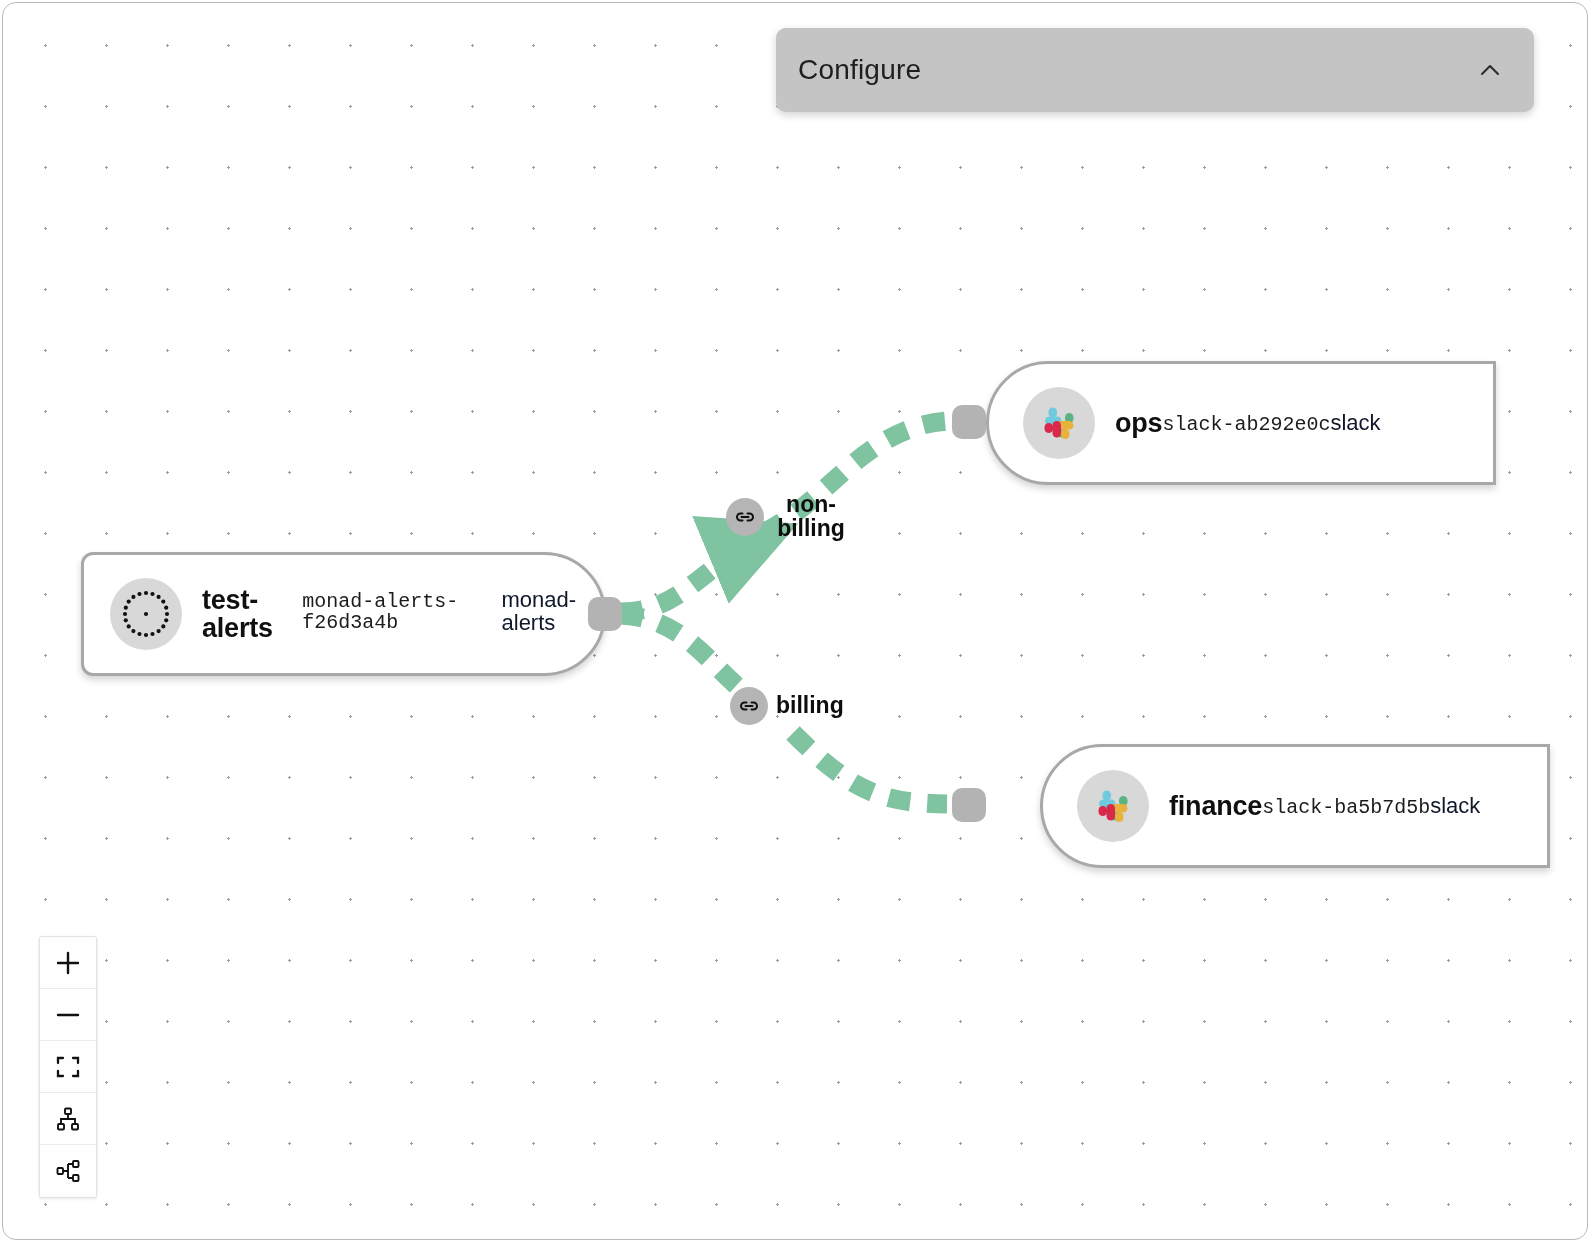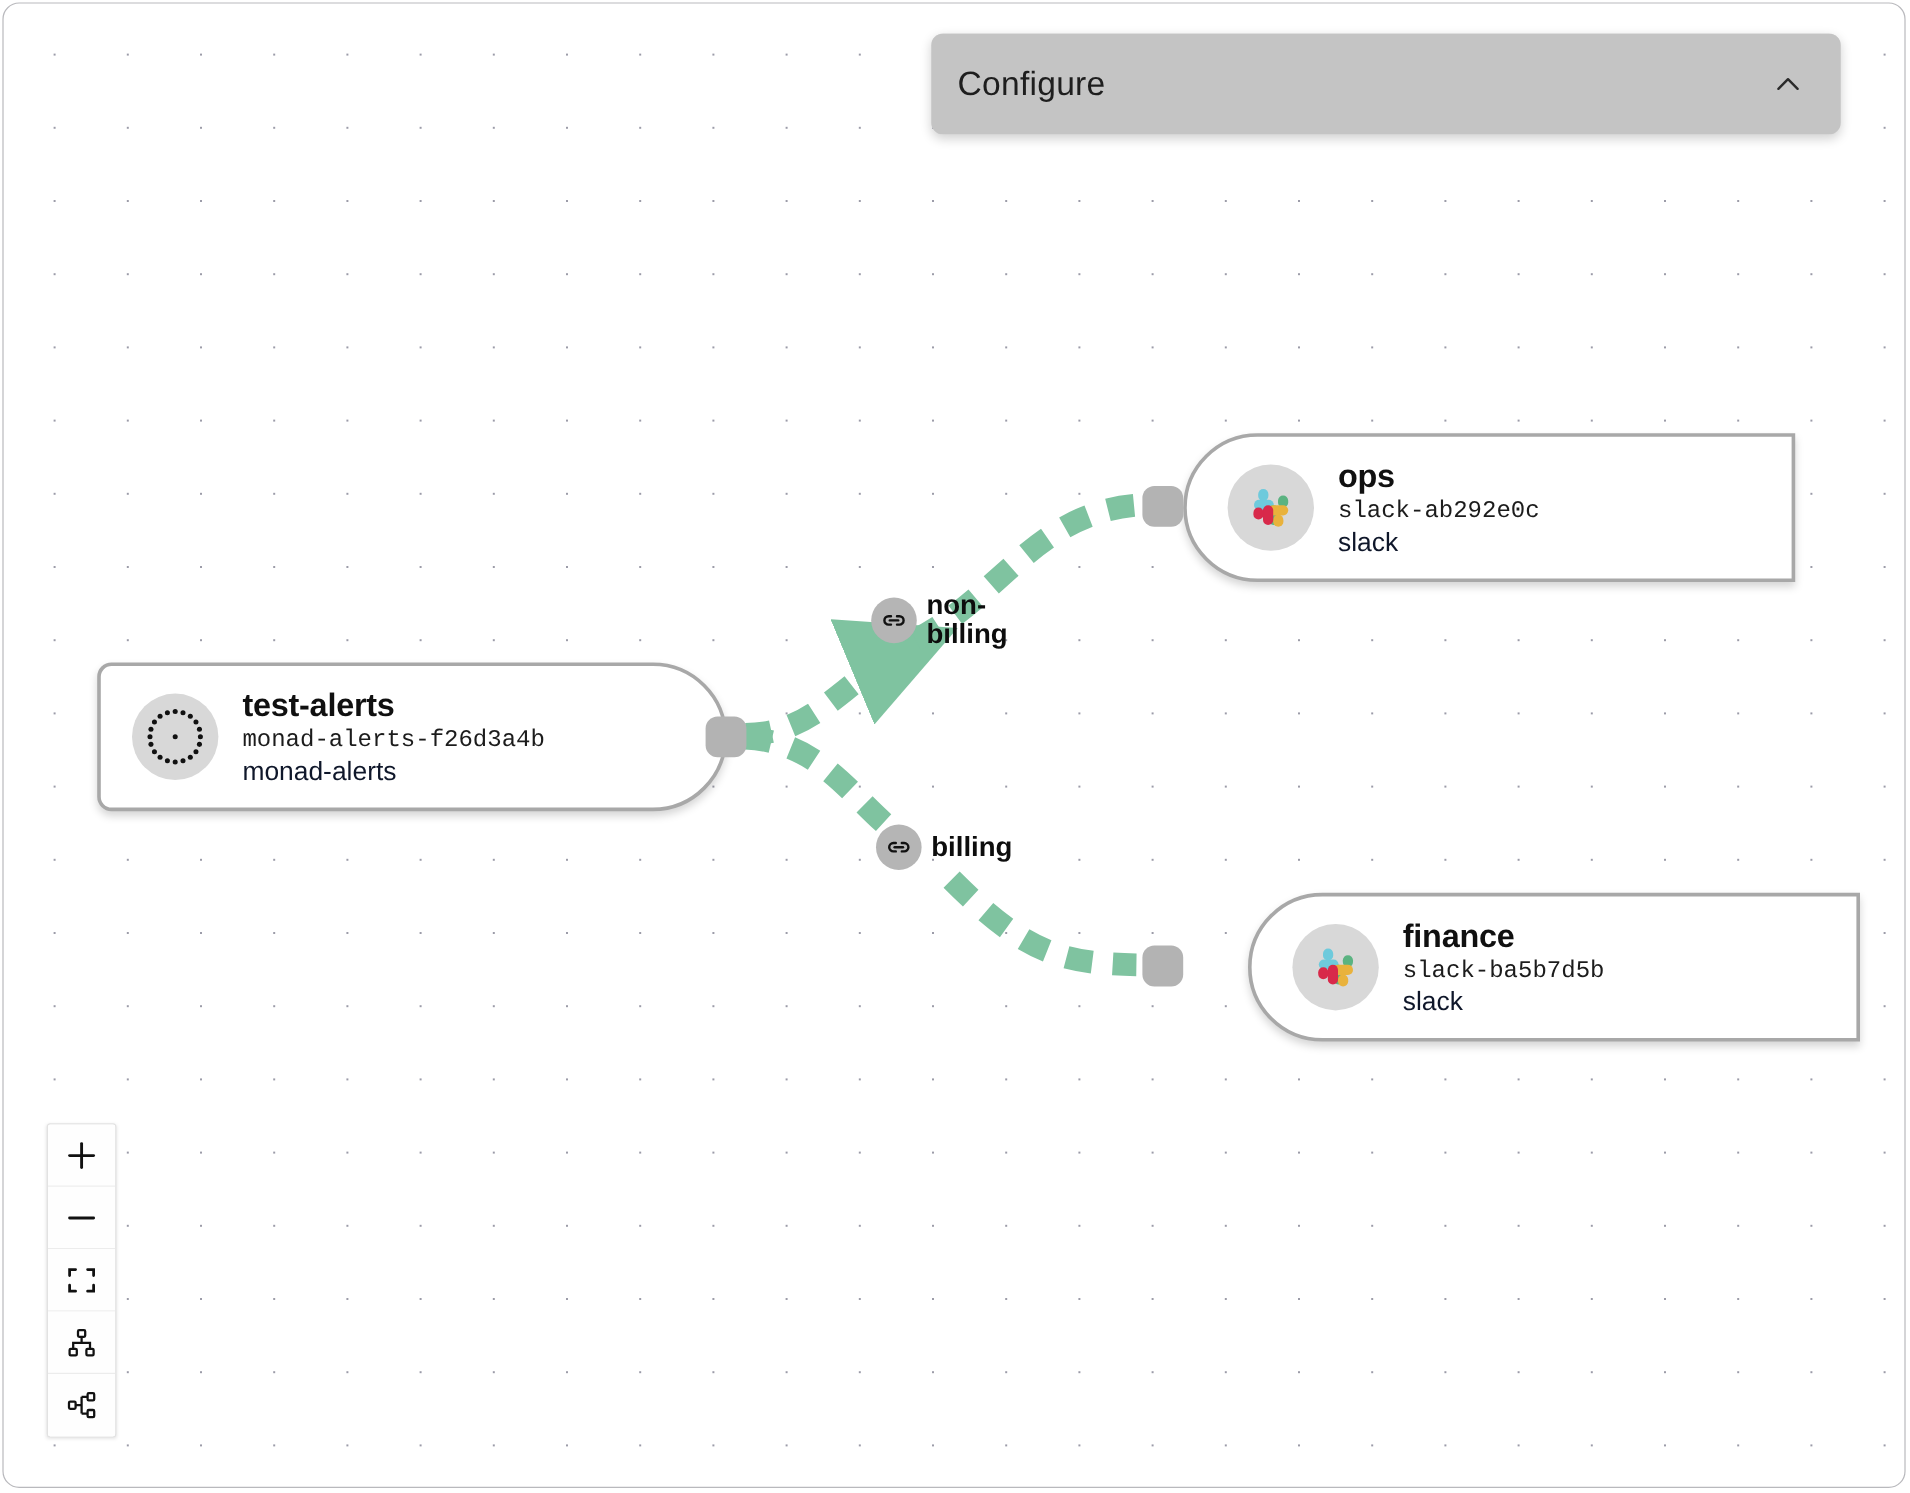--- a/index.html
+++ b/index.html
@@ -107,21 +107,21 @@
     border-radius: 50%;
     background: #d8d8d8;
     flex: 0 0 auto;
     display: flex;
     align-items: center;
     justify-content: center;
   }
   .node-text {
     margin-left: 20px;
     display: flex;
-    flex-direction: column;
+    flex-direction: row;
     line-height: 1.04;
   }
   .node-title {
     font-size: 27px;
     font-weight: bold;
     color: #101010;
     letter-spacing: -0.2px;
   }
   .node-id {
     font-family: "Liberation Mono", monospace;
@@ -173,21 +173,21 @@
     flex: 0 0 auto;
   }
   .edge-label .lbl {
     margin-left: 8px;
     font-size: 23px;
     font-weight: bold;
     color: #0d0d0d;
     line-height: 1.03;
     max-width: 78px;
   }
-  .edge-label.nonbilling { left: 723px; top: 490px; }
+  .edge-label.nonbilling { left: 723px; top: 490px; text-align: center; }
   .edge-label.billing    { left: 727px; top: 684px; }
   .edge-label.billing .lbl { max-width: none; white-space: nowrap; }
 
   
   .controls {
     position: absolute;
     left: 36px;
     top: 933px;
     width: 56px;
     background: #ffffff;

